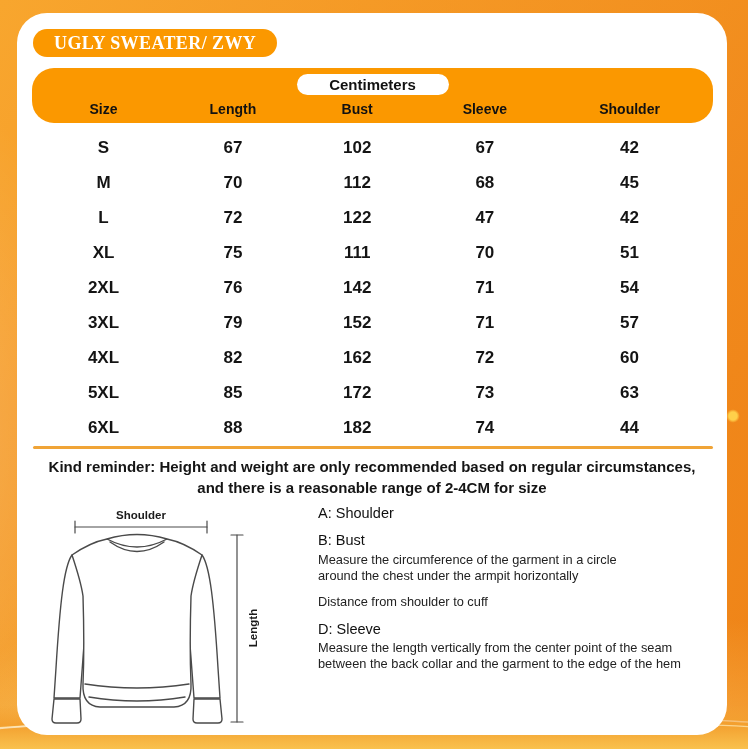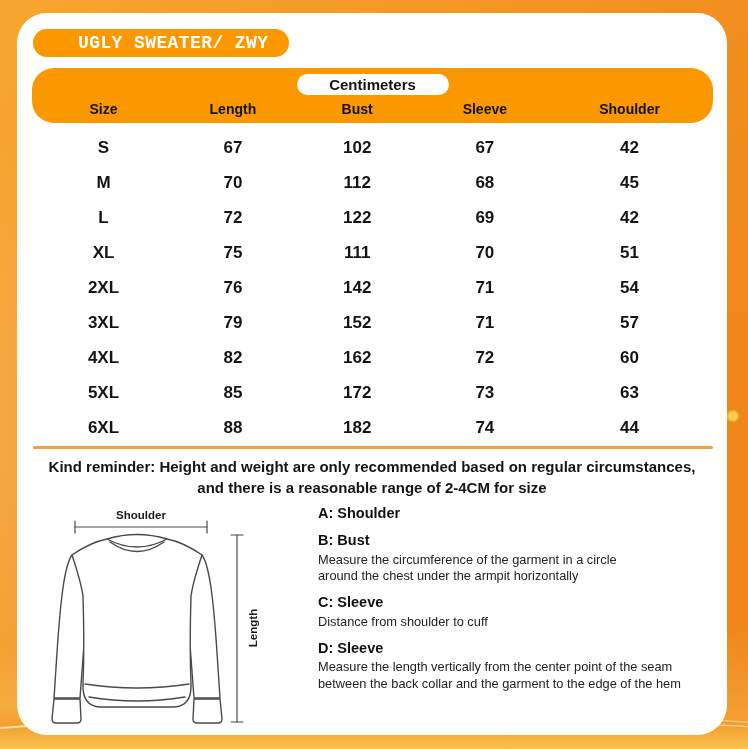--- a/index.html
+++ b/index.html
@@ -18,22 +18,22 @@
     background:linear-gradient(180deg,rgba(242,149,43,0) 0%,#F3A02F 45%,#F9C14E 100%);}
   .wave{position:absolute;border-radius:50%;}
   .wave1{bottom:4px;left:-6%;width:75%;height:26px;border-top:3px solid rgba(255,255,255,.6);transform:rotate(-1.2deg);}
   .wave2{bottom:-2px;left:-8%;width:118%;height:30px;border-top:2px solid rgba(255,241,193,.65);}
   .wave3{bottom:10px;left:30%;width:80%;height:24px;border-top:2px solid rgba(255,255,255,.35);transform:rotate(1deg);}
 
   .card{position:absolute;left:17px;top:13px;width:710px;height:722px;background:#fff;border-radius:30px;}
 
   .badge{position:absolute;left:16px;top:16px;height:28px;padding:0 21px;border-radius:14px;
     background:var(--orange,#FB9800);display:flex;align-items:center;}
-  .badge span{font-family:Liberation Mono, monospace;font-weight:bold;font-size:18px;
-    color:#fff;letter-spacing:.4px;white-space:nowrap;margin-left:24px;}
+  .badge span{font-family:Liberation Serif, serif;font-weight:bold;font-size:18px;
+    color:#fff;letter-spacing:.4px;white-space:nowrap;}
 
   .thead{position:absolute;left:15px;top:55px;width:681px;height:55px;border-radius:22px;
     background:var(--orange,#FB9800);}
   .unit-pill{margin:6px auto 0;width:152px;height:21px;border-radius:11px;background:#fff;
     display:flex;align-items:center;justify-content:center;}
   .unit-pill span{font-weight:bold;font-size:15px;color:#111;}
   .cols,.trow{display:grid;grid-template-columns:21% 17% 19.5% 18% 24.5%;}
   .cols{margin-top:2px;}
   .col-h{text-align:center;font-weight:bold;font-size:14px;color:#111;line-height:24px;}
 
@@ -44,21 +44,21 @@
   .divider{position:absolute;left:16px;top:433px;width:680px;height:3px;border-radius:2px;
     background:var(--divider,#F0A437);}
 
   .reminder{position:absolute;left:0;right:0;top:443px;text-align:center;
     font-weight:bold;font-size:15px;line-height:1.4;color:#151515;white-space:pre-line;}
 
   .diagram{position:absolute;left:33px;top:495px;width:242px;height:220px;}
 
   .guide{position:absolute;left:301px;top:492px;width:400px;}
   .guide-item{margin-bottom:10px;}
-  .guide-heading{font-size:14.5px;font-weight:bold;color:#111;line-height:1.2;margin-bottom:2px;}
+  .guide-heading{font-size:14.5px;font-weight:normal;color:#111;line-height:1.2;margin-bottom:2px;}
   .guide-desc{font-size:12.8px;color:#222;line-height:1.27;white-space:pre-line;}
 </style>
 </head>
 <body>
 
 <div class="bottom-strip">
   <div class="wave wave1"></div>
   <div class="wave wave2"></div>
   <div class="wave wave3"></div>
 </div>
@@ -94,21 +94,21 @@
         <div class="tcell">M</div>
         <div class="tcell">70</div>
         <div class="tcell">112</div>
         <div class="tcell">68</div>
         <div class="tcell">45</div>
       </div>
       <div class="trow">
         <div class="tcell">L</div>
         <div class="tcell">72</div>
         <div class="tcell">122</div>
-        <div class="tcell">69</div>
+        <div class="tcell">47</div>
         <div class="tcell">42</div>
       </div>
       <div class="trow">
         <div class="tcell">XL</div>
         <div class="tcell">75</div>
         <div class="tcell">111</div>
         <div class="tcell">70</div>
         <div class="tcell">51</div>
       </div>
       <div class="trow">
@@ -184,21 +184,20 @@
   <div class="guide">
       <div class="guide-item">
         <div class="guide-heading">A: Shoulder</div>
       </div>
       <div class="guide-item">
         <div class="guide-heading">B: Bust</div>
         <div class="guide-desc">Measure the circumference of the garment in a circle
 around the chest under the armpit horizontally</div>
       </div>
       <div class="guide-item">
-        <div class="guide-heading">C: Sleeve</div>
         <div class="guide-desc">Distance from shoulder to cuff</div>
       </div>
       <div class="guide-item">
         <div class="guide-heading">D: Sleeve</div>
         <div class="guide-desc">Measure the length vertically from the center point of the seam
 between the back collar and the garment to the edge of the hem</div>
       </div>
     </div>
 
 </div>

